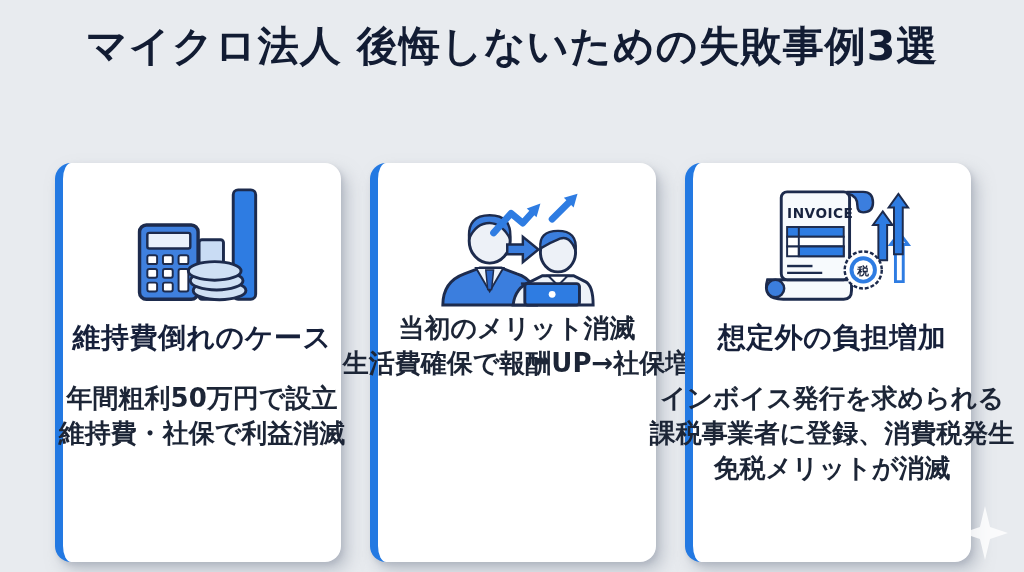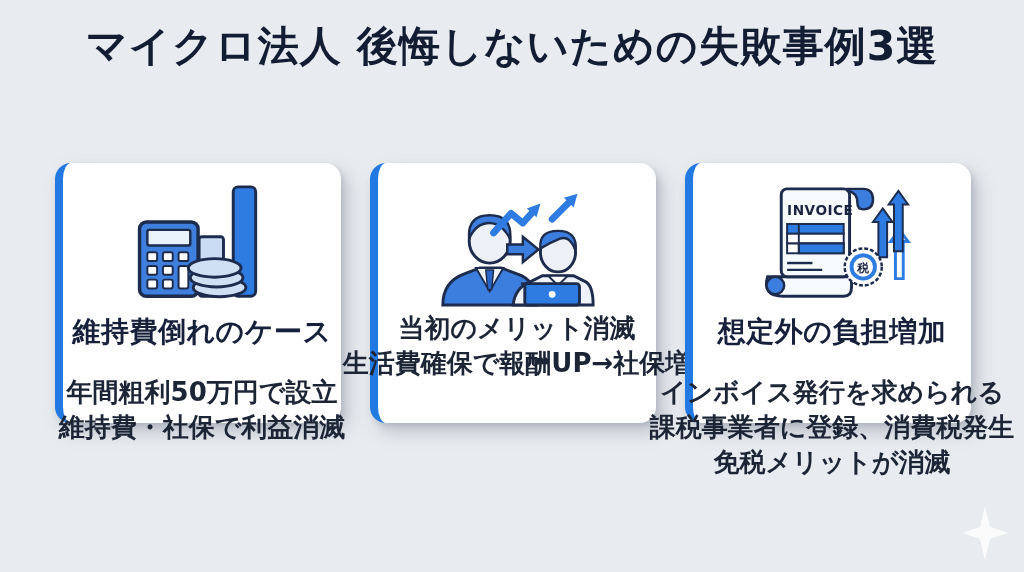--- a/index.html
+++ b/index.html
@@ -15,21 +15,21 @@
     font-size:41px;
     font-weight:900;
     letter-spacing:1px;
     color:#121c33;
   }
   .cards {
     position:absolute; left:55px; top:163px;
     display:flex; gap:29px;
   }
   .card {
-    width:286px; height:260px; box-sizing:border-box;
+    width:286px; height:399px; box-sizing:border-box;
     background:#ffffff;
     border-radius:16px;
     border-left:8px solid #2379e2;
     box-shadow:7px 9px 16px rgba(148,156,170,.5), 2px 3px 5px rgba(148,156,170,.35);
     display:flex; flex-direction:column; align-items:center;
   }
   .icon-wrap {
     height:128px; margin-top:20px;
     display:flex; align-items:center; justify-content:center;
   }

